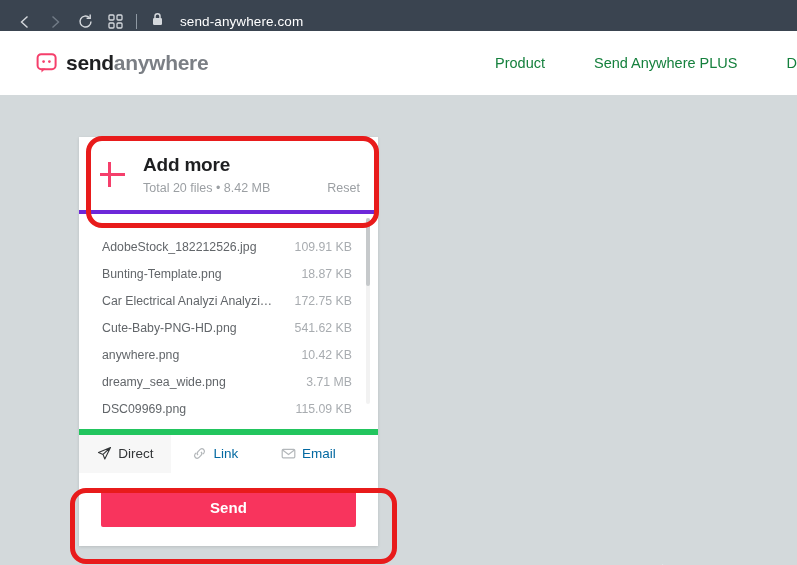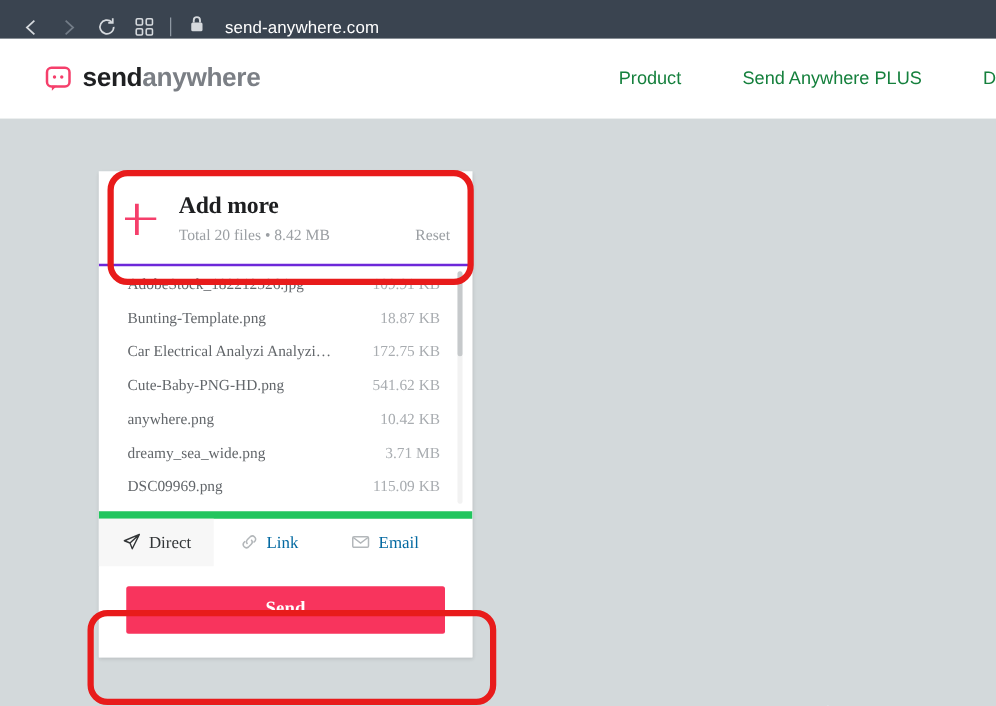--- a/index.html
+++ b/index.html
@@ -98,21 +98,20 @@
 
   
   .page {
     position: absolute;
     left: 0;
     top: 95px;
     width: 797px;
     height: 470px;
     background: #d3d9db;
     overflow: hidden;
-    font-family: Liberation Serif, serif;
   }
 
   
   .watermark {
     position: absolute;
     left: 614px;
     top: 467px;
     width: 84px;
     height: 84px;
     opacity: 1;
@@ -173,22 +172,22 @@
     font-size: 12.5px;
     color: #9b9fa3;
     cursor: pointer;
   }
 
   
   .file-list {
     position: relative;
     height: 195px;
     overflow: hidden;
-    border-top: 2px solid #6d28d9;
-    padding-top: 1px;
+    border-top: 4px solid #6d28d9;
+    padding-top: 20px;
     text-align: right;
   }
   .file-row {
     display: flex;
     align-items: center;
     justify-content: space-between;
     height: 27px;
     padding: 0 26px 0 23px;
     box-sizing: border-box;
   }

